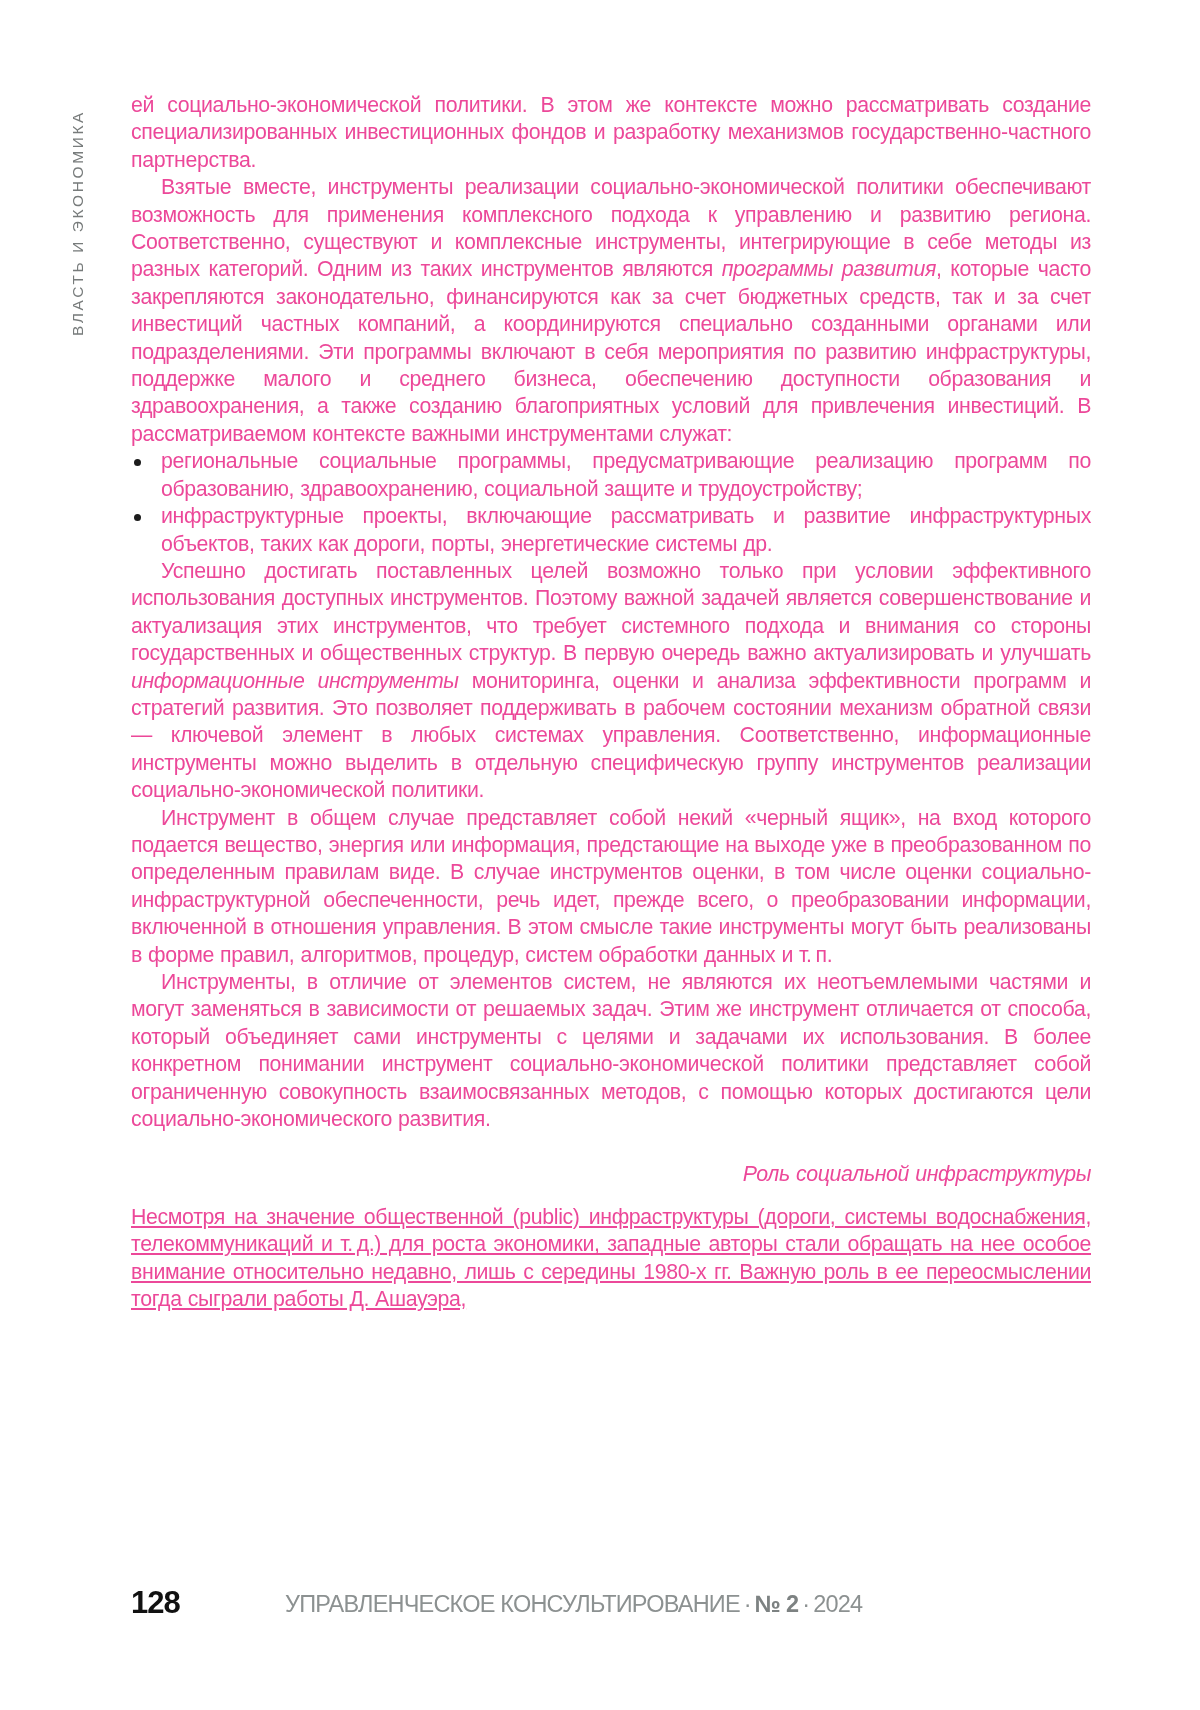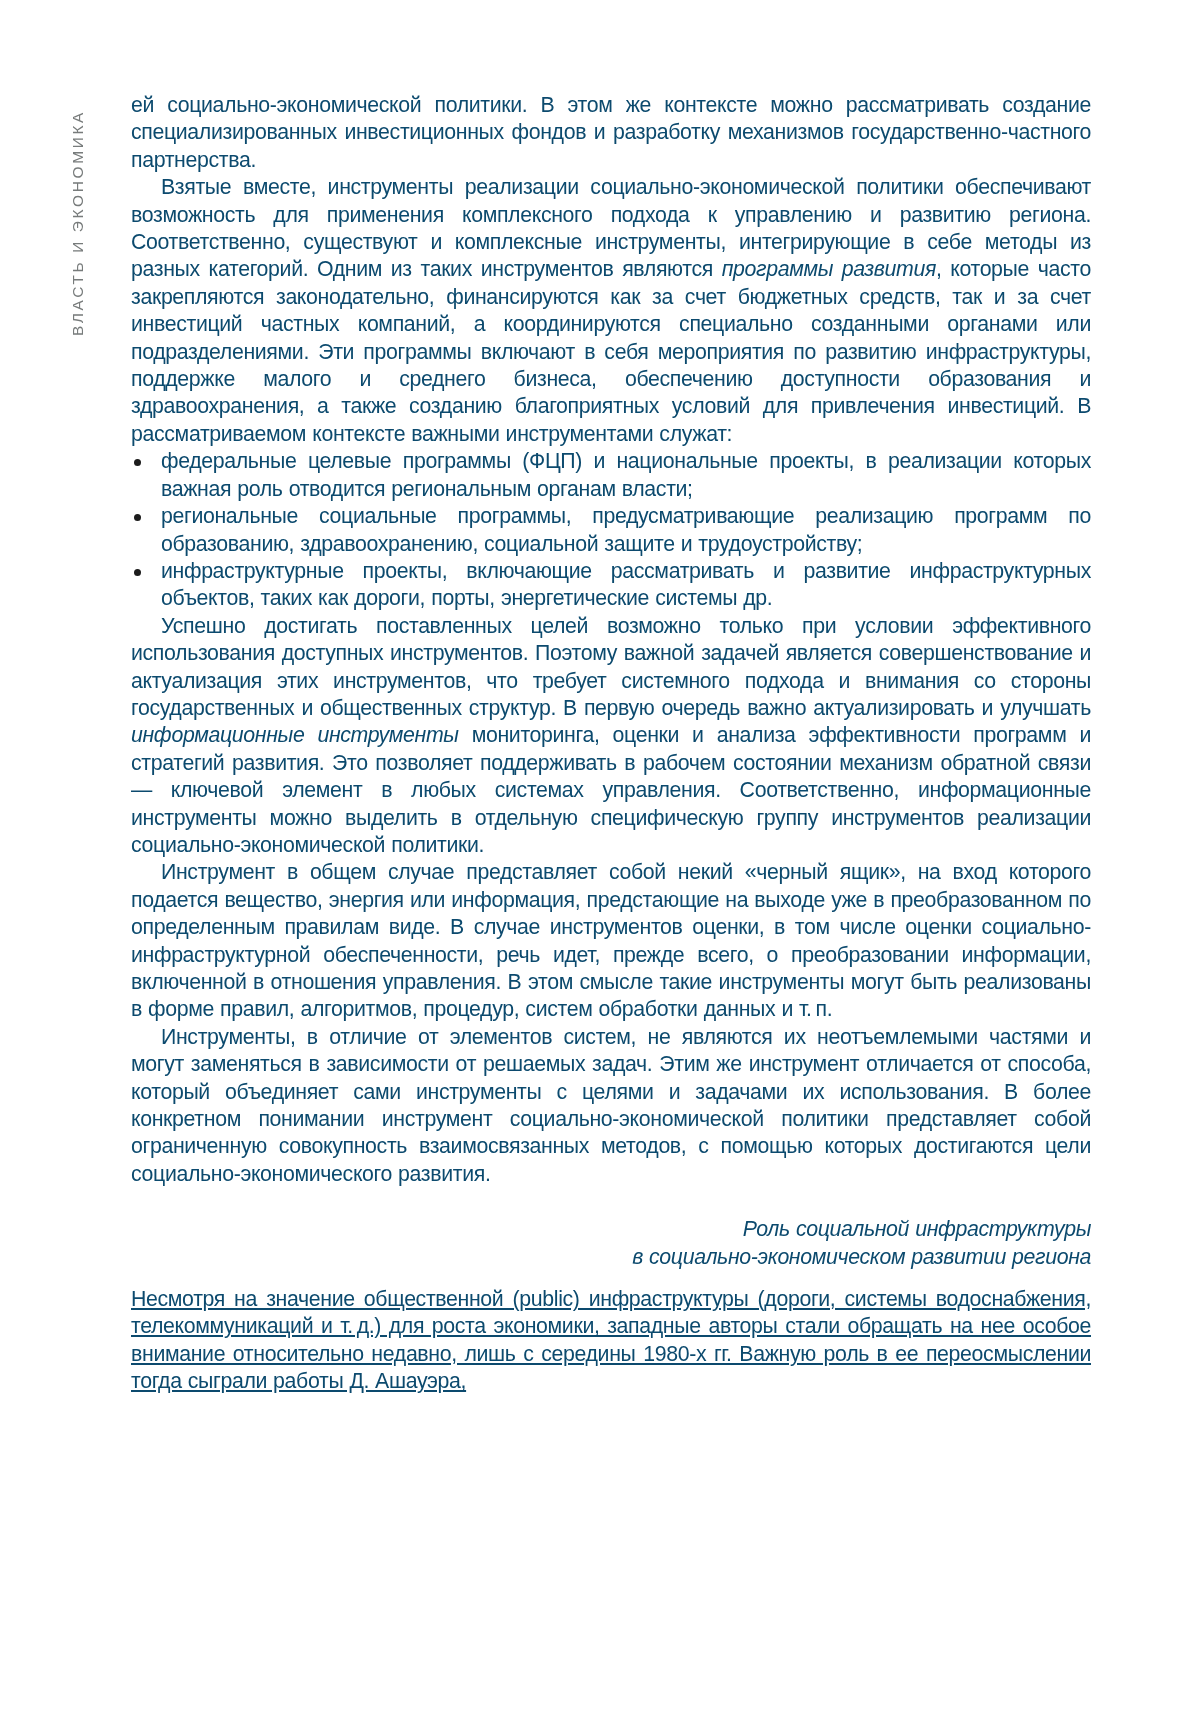--- a/index.html
+++ b/index.html
@@ -18,21 +18,21 @@
     font-size: 15.5px;
     letter-spacing: 2.6px;
     color: #777b7b;
   }
   .content {
     position: absolute;
     left: 131px; top: 92px; width: 960px;
     font-family: "Liberation Sans", sans-serif;
     font-size: 21.3px;
     line-height: 27.4px;
-    color: #0c4a6e;
+    color: #ec4899;
     text-align: justify;
     hyphens: manual;
     letter-spacing: -0.35px;
     word-spacing: 0.5px;
   }
   .content p { margin: 0; }
   .content p.indent { text-indent: 30px; }
   .content em { font-style: italic; }
   ul.bullets { list-style: none; margin: 0; padding: 0; }
   ul.bullets li { position: relative; padding-left: 30px; }
@@ -70,33 +70,37 @@
   <div class="side-label">
     <span>ВЛАСТЬ И ЭКОНОМИКА</span>
   </div>
 
   <div class="content">
     <p>ей социально-экономической политики. В этом же контексте можно рассматривать создание специализированных инвестиционных фондов и разработку механизмов государственно-частного партнерства.</p>
 
     <p class="indent"><span>Взятые вместе, инструменты реализации социально-экономической политики обеспечивают возможность для применения комплексного подхода к управлению и развитию региона. Соответственно, существуют и комплексные инструменты, интегрирующие в себе методы из разных категорий. Одним из таких инструмен­тов являются </span><em>программы развития</em><span>, которые часто закрепляются законодатель­но, финансируются как за счет бюджетных средств, так и за счет инвестиций частных компаний, а координируются специально созданными органами или подразделениями. Эти программы включают в себя мероприятия по развитию инфраструктуры, поддержке малого и среднего бизнеса, обеспечению доступ­ности образования и здравоохранения, а также созданию благоприятных усло­вий для привлечения инвестиций. В рассматриваемом контексте важными ин­струментами служат:</span></p>
 
     <ul class="bullets">
-      <li><span class="dot"></span><span>федеральные целевые программы (ФЦП) и национальные проекты, в реализации которых важная роль отводится региональным органам власти;</span></li>
       <li><span class="dot"></span><span>региональные социальные программы, предусматривающие реализацию про­грамм по образованию, здравоохранению, социальной защите и трудоустройству;</span></li>
       <li><span class="dot"></span><span>инфраструктурные проекты, включающие рассматривать и развитие инфра­структурных объектов, таких как дороги, порты, энергетические системы др.</span></li>
     </ul>
 
     <p class="indent"><span>Успешно достигать поставленных целей возможно только при условии эффек­тивного использования доступных инструментов. Поэтому важной задачей являет­ся совершенствование и актуализация этих инструментов, что требует системного подхода и внимания со стороны государственных и общественных структур. В пер­вую очередь важно актуализировать и улучшать </span><em>информационные инструменты</em><span> мониторинга, оценки и анализа эффективности программ и стратегий развития. Это позволяет поддерживать в рабочем состоянии механизм обратной связи — ключевой элемент в любых системах управления. Соответственно, информационные инструменты можно выделить в отдельную специфическую группу инструментов реализации социально-экономической политики.</span></p>
 
     <p class="indent">Инструмент в общем случае представляет собой некий «черный ящик», на вход которого подается вещество, энергия или информация, предстающие на выходе уже в преобразованном по определенным правилам виде. В случае инструментов оценки, в том числе оценки социально-инфраструктурной обеспеченности, речь идет, прежде всего, о преобразовании информации, включенной в отношения управления. В этом смысле такие инструменты могут быть реализованы в форме правил, алгоритмов, процедур, систем обработки данных и т. п.</p>
 
     <p class="indent">Инструменты, в отличие от элементов систем, не являются их неотъемлемыми частями и могут заменяться в зависимости от решаемых задач. Этим же инструмент отличается от способа, который объединяет сами инструменты с целями и зада­чами их использования. В более конкретном понимании инструмент социально-экономической политики представляет собой ограниченную совокупность взаимо­связанных методов, с помощью которых достигаются цели социально-экономиче­ского развития.</p>
 
     <p class="section-heading">
       <span class="heading-line">Роль социальной инфраструктуры</span>
-      <span class="heading-line">в социально-экономическом развитии региона</span>
     </p>
 
     <p>Несмотря на значение общественной (public) инфраструктуры (дороги, системы водоснабжения, телекоммуникаций и т. д.) для роста экономики, западные авторы стали обращать на нее особое внимание относительно недавно, лишь с середины 1980-х гг. Важную роль в ее переосмыслении тогда сыграли работы Д. Ашауэра,</p>
   </div>
 
+  <div class="footer">
+    <span class="page-number">128</span>
+    <span class="journal">
+      <span>УПРАВЛЕНЧЕСКОЕ КОНСУЛЬТИРОВАНИЕ</span><span class="sep">·</span><span class="issue">№ 2</span><span class="sep">·</span><span>2024</span>
+    </span>
+  </div>
 
 </div>
 
 </body></html>

